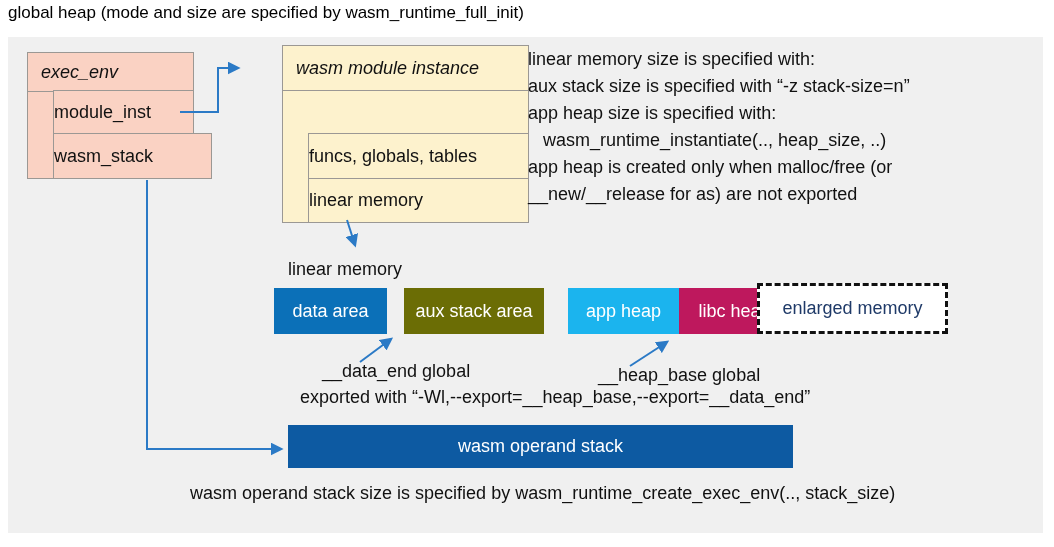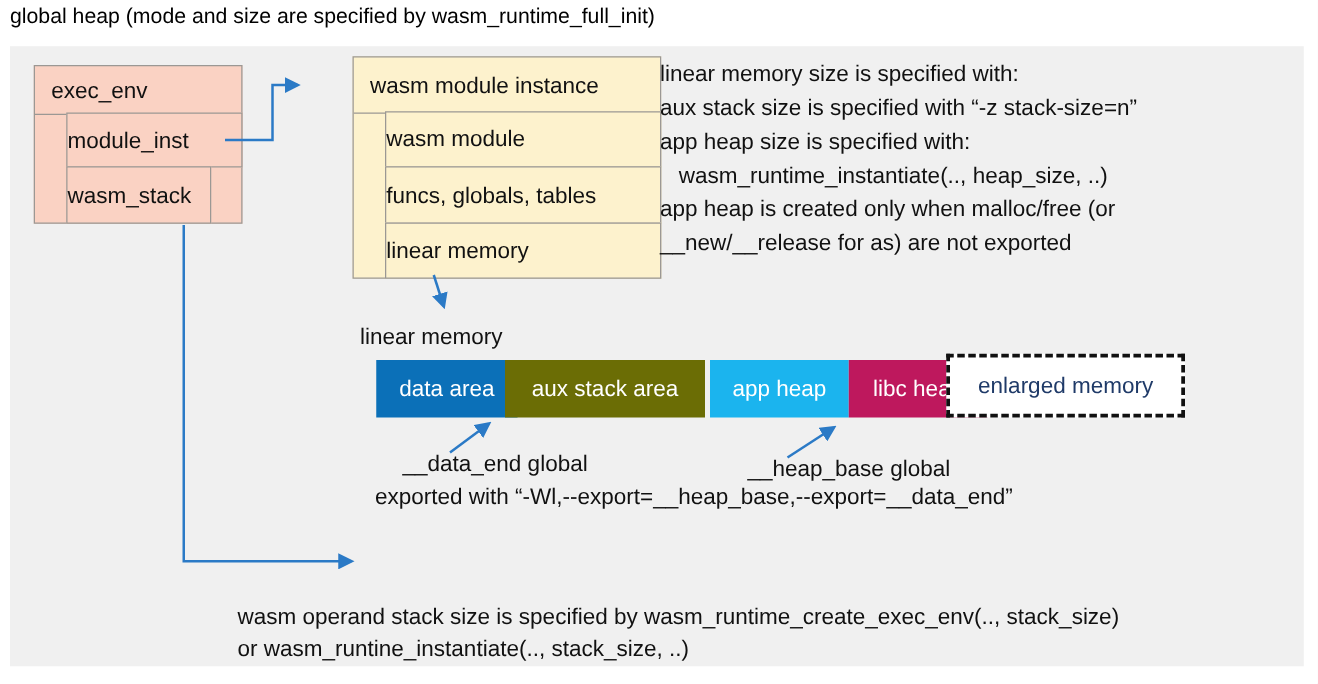--- a/index.html
+++ b/index.html
@@ -29,34 +29,34 @@
 
   
   .struct-box { box-sizing: border-box; border: 1px solid #9b9894; }
   .pink { background: #fad2c3; }
   .cream { background: #fdf2cd; }
   .box-title-row {
     position: absolute; left: 0; top: 0; right: 0;
     border-bottom: 1px solid #9b9894;
     font-size: 18px;
     padding-left: 13px;
-    display: flex; align-items: center;
+    display: flex; align-items: center; font-style: italic;
   }
   .nested-row {
     position: absolute;
     box-sizing: border-box;
     border: 1px solid #9b9894;
     font-size: 18px;
     display: flex; align-items: center;
   }
 
   .exec-outer { left: 27px; top: 52px; width: 167px; height: 127px; }
   .exec-title { height: 38px; }
   .exec-row0 { left: 25px; top: 37px; width: 141px; height: 44px; }
-  .exec-row1 { left: 25px; top: 80px; width: 116px; height: 46px; }
+  .exec-row1 { left: 25px; top: 80px; width: 159px; height: 46px; }
 
   .mi-outer { left: 250px; top: 45px; width: 247px; height: 178px; margin-left: 32px; }
   .mi-title { height: 44px; }
   .mi-row0 { left: 25px; top: 43px; width: 221px; height: 45px; }
   .mi-row1 { left: 25px; top: 87px; width: 221px; height: 46px; }
   .mi-row2 { left: 25px; top: 132px; width: 221px; height: 45px; }
 
   .notes {
     left: 528px; top: 46px;
     font-size: 18px;
@@ -66,22 +66,22 @@
 
   .lm-label { left: 288px; top: 259px; font-size: 18px; }
 
   .seg {
     top: 288px; height: 46px;
     color: #ffffff;
     font-size: 18px;
     display: flex; align-items: center; justify-content: center;
     white-space: nowrap;
   }
-  .seg-data  { left: 301px; width: 113px; background: #0b70b8; }
-  .seg-aux   { left: 404px; width: 160px; background: #6b6d05; }
+  .seg-data  { left: 274px; width: 113px; background: #0b70b8; }
+  .seg-aux   { left: 404px; width: 140px; background: #6b6d05; }
   .seg-heap  { left: 568px; width: 111px; background: #1bb4ee; }
   .seg-libc  { left: 679px; width: 111px; background: #be185d; }
 
   .enlarged {
     left: 757px; top: 283px; width: 191px; height: 51px;
     box-sizing: border-box;
     background: #ffffff;
     border: 3px dashed #111111;
     color: #1f3a68;
     font-size: 18px;
@@ -121,21 +121,20 @@
   <div class="abs panel"></div>
 
   <div class="abs struct-box pink exec-outer">
     <div class="box-title-row exec-title">exec_env</div>
     <div class="nested-row pink exec-row0">module_inst</div>
     <div class="nested-row pink exec-row1">wasm_stack</div>
   </div>
 
   <div class="abs struct-box cream mi-outer">
     <div class="box-title-row mi-title">wasm module instance</div>
-    <div class="nested-row cream mi-row0">wasm module</div>
     <div class="nested-row cream mi-row1">funcs, globals, tables</div>
     <div class="nested-row cream mi-row2">linear memory</div>
   </div>
 
   <div class="abs notes">
     <div>linear memory size is specified with:</div>
     <div>aux stack size is specified with “-z stack-size=n”</div>
     <div>app heap size is specified with:</div>
     <div>   wasm_runtime_instantiate(.., heap_size, ..)</div>
     <div>app heap is created only when malloc/free (or</div>
@@ -146,24 +145,24 @@
   <div class="abs seg seg-data">data area</div>
   <div class="abs seg seg-aux">aux stack area</div>
   <div class="abs seg seg-heap">app heap</div>
   <div class="abs seg seg-libc">libc heap</div>
   <div class="abs enlarged">enlarged memory</div>
 
   <div class="abs ann ann-data-end">__data_end global</div>
   <div class="abs ann ann-heap-base">__heap_base global</div>
   <div class="abs ann ann-export">exported with “-Wl,--export=__heap_base,--export=__data_end”</div>
 
+  <div class="abs operand-bar">wasm operand stack</div>
 
   <div class="abs footer">
     <div>wasm operand stack size is specified by wasm_runtime_create_exec_env(.., stack_size)</div>
-    <div>or wasm_runtine_instantiate(.., stack_size, ..)</div>
   </div>
 
   <svg class="abs arrows" width="1054" height="547" viewBox="0 0 1054 547">
     <defs>
       <marker id="arrow" viewBox="0 0 10 10" refX="8" refY="5" markerWidth="6.5" markerHeight="6.5" orient="auto-start-reverse">
         <path d="M0,0 L10,5 L0,10 z" fill="#2b7ac6"></path>
       </marker>
     </defs>
     <path d="M 180 112 L 218 112 L 218 68 L 238 68" fill="none" stroke="#2b7ac6" stroke-width="2" marker-end="url(#arrow)"></path>
     <path d="M 347 220 L 355 245" fill="none" stroke="#2b7ac6" stroke-width="2" marker-end="url(#arrow)"></path>

